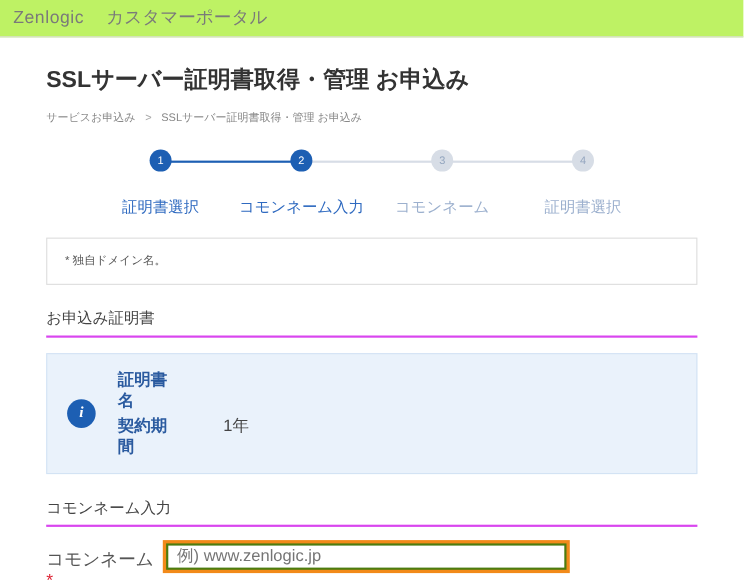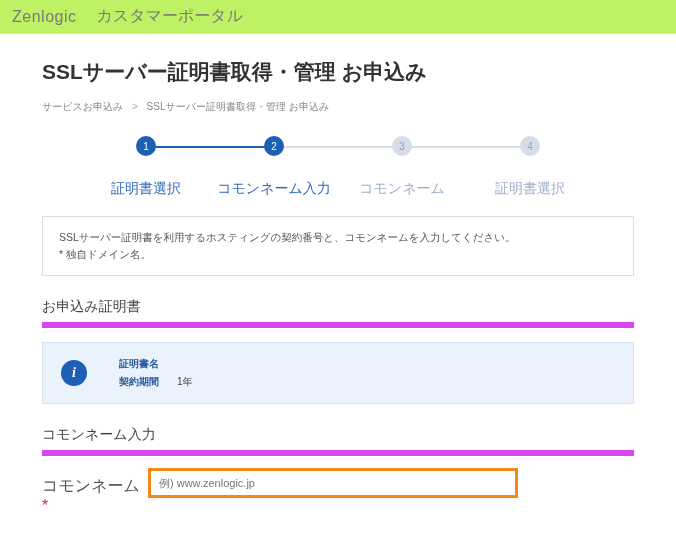--- a/index.html
+++ b/index.html
@@ -99,21 +99,21 @@
     font-size: 10.5px;
     color: #555;
     line-height: 1.6;
     margin-bottom: 22px;
   }
 
   h2.section {
     font-size: 14px;
     font-weight: 500;
     color: #444;
-    border-bottom: 6px solid #d946ef;
+    border-bottom: 2px solid #d946ef;
     padding-bottom: 6px;
     margin-bottom: 14px;
   }
 
   
   .cert-panel {
     background: #eaf2fb;
     border: 1px solid #d3e3f4;
     display: flex;
     align-items: center;
@@ -131,23 +131,23 @@
     justify-content: center;
     flex: 0 0 26px;
   }
   .cert-icon span {
     color: #fff;
     font-family: Georgia, serif;
     font-style: italic;
     font-weight: bold;
     font-size: 14px;
   }
-  .cert-rows { font-size: 10px; color: #333; margin-left: 12px; }
+  .cert-rows { font-size: 15px; color: #333; }
   .cert-row { display: flex; margin-bottom: 4px; }
-  .cert-row:last-child { margin-bottom: 0; }
+  .cert-row:last-child { margin-bottom: 0; gap: 38px; }
   .cert-label { width: 58px; font-weight: 600; color: #2a5a9f; }
   .cert-val { color: #444; }
 
   
   .cn-row {
     display: flex;
     align-items: flex-start;
     gap: 8px;
     margin-bottom: 4px;
   }
@@ -156,23 +156,23 @@
     width: 100px;
     text-align: left;
     font-size: 16px;
     color: #555;
   }
   .req-mark { color: #d23; }
   .cn-input-wrap { flex: none; }
   .cn-input {
     width: 366px;
     height: 26px;
-    border: 1px solid #4d7c0f;
+    border: 3px solid #4d7c0f;
     padding: 0 8px;
-    font-size: 11px;
+    font-size: 15px;
     color: #555;
     outline: none;
   }
   .highlight-input { outline: 3px solid #f28a1a; outline-offset: -1px; }
   .cn-help {
     font-size: 10px;
     color: #888;
     line-height: 1.6;
     margin-left: 108px;
     margin-top: 4px;
@@ -212,21 +212,20 @@
       <div class="step-line line-inactive"></div>
       <div class="step-label">コモンネーム</div>
     </div>
     <div class="step step-inactive">
       <div class="step-circle">4</div>
       <div class="step-label">証明書選択</div>
     </div>
   </div>
 
   <div class="instruction">
-    <div>SSLサーバー証明書を利用するホスティングの契約番号と、コモンネームを入力してください。</div>
     <div>* 独自ドメイン名。</div>
   </div>
 
   <h2 class="section">お申込み証明書</h2>
   <div class="cert-panel">
     <div class="cert-icon">
         <span>i</span>
       </div>
     <div class="cert-rows">
       <div class="cert-row">

